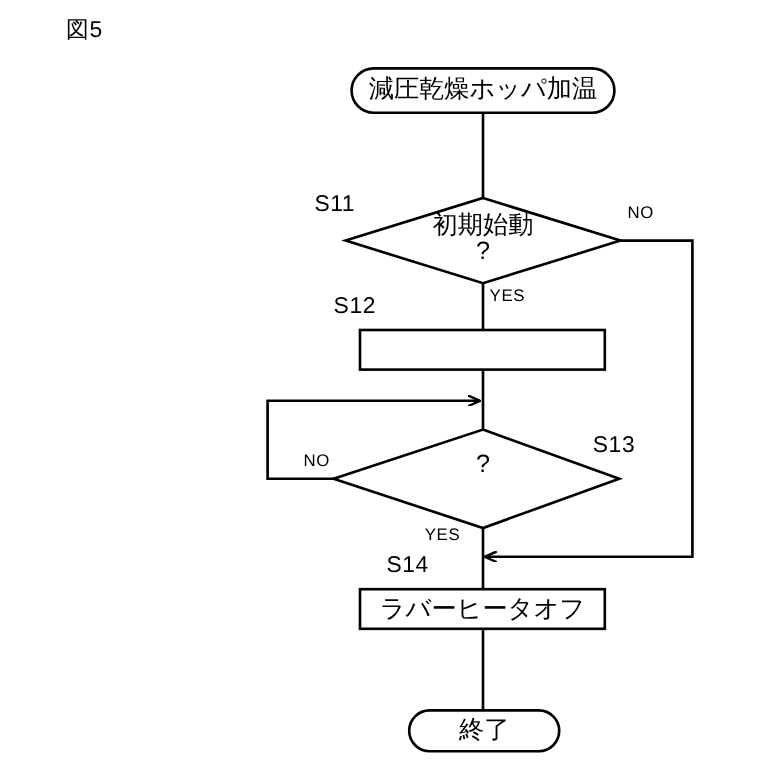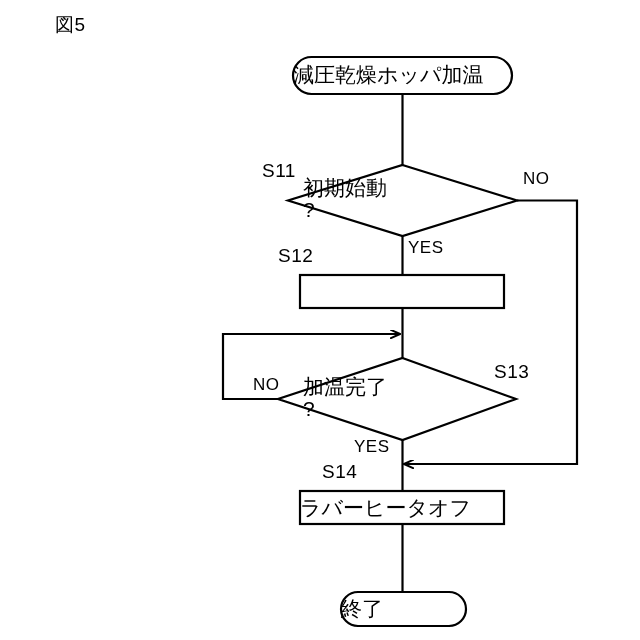--- a/index.html
+++ b/index.html
@@ -44,37 +44,38 @@
     stroke: #000000;
     stroke-width: 2.2;
   }
   .connector {
     stroke: #000000;
     stroke-width: 2.2;
     fill: none;
   }
   .node-text {
     position: absolute;
+    text-align: center;
     font-size: 21px;
     line-height: 1.05;
     color: #000;
     white-space: nowrap;
     pointer-events: none;
   }
   .step-id {
     position: absolute;
     font-size: 19px;
     color: #000;
     white-space: nowrap;
     letter-spacing: 0.5px;
     text-align: right;
   }
   .branch-label {
     position: absolute;
-    font-size: 17px;
+    font-size: 14px;
     color: #000;
     white-space: nowrap;
     letter-spacing: 0.5px;
   }
   .q-mark {
     display: block;
     font-size: 21px;
     line-height: 1.0;
   }
 </style>
@@ -121,21 +122,20 @@
 
   <div class="node-text" style="left:293px; top:64px; width:219px;">減圧乾燥ホッパ加温</div>
 
   <div class="node-text" style="left:303px; top:177px; width:199px;">
     <span>初期始動</span>
     <span class="q-mark">?</span>
   </div>
 
 
   <div class="node-text" style="left:303px; top:376px; width:199px;">
-    <span>加温完了</span>
     <span class="q-mark">?</span>
   </div>
 
   <div class="node-text" style="left:300px; top:497px; width:204px;">ラバーヒータオフ</div>
 
   <div class="node-text" style="left:341px; top:598px; width:125px;">終了</div>
 
   <div class="step-id" style="left:262px; top:160px;">S11</div>
 
   <div class="step-id" style="left:278px; top:245px;">S12</div>

